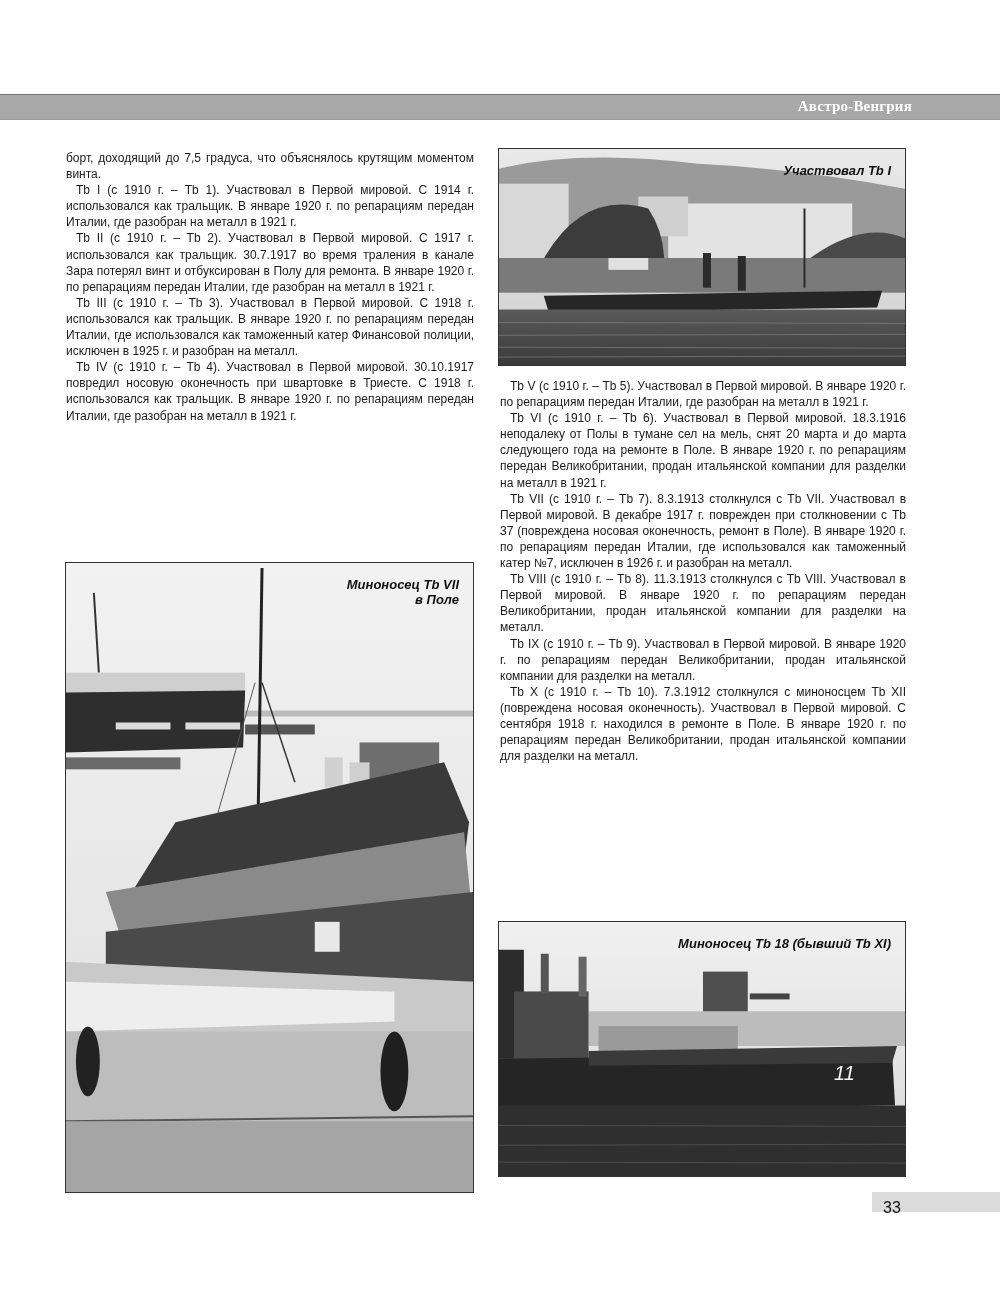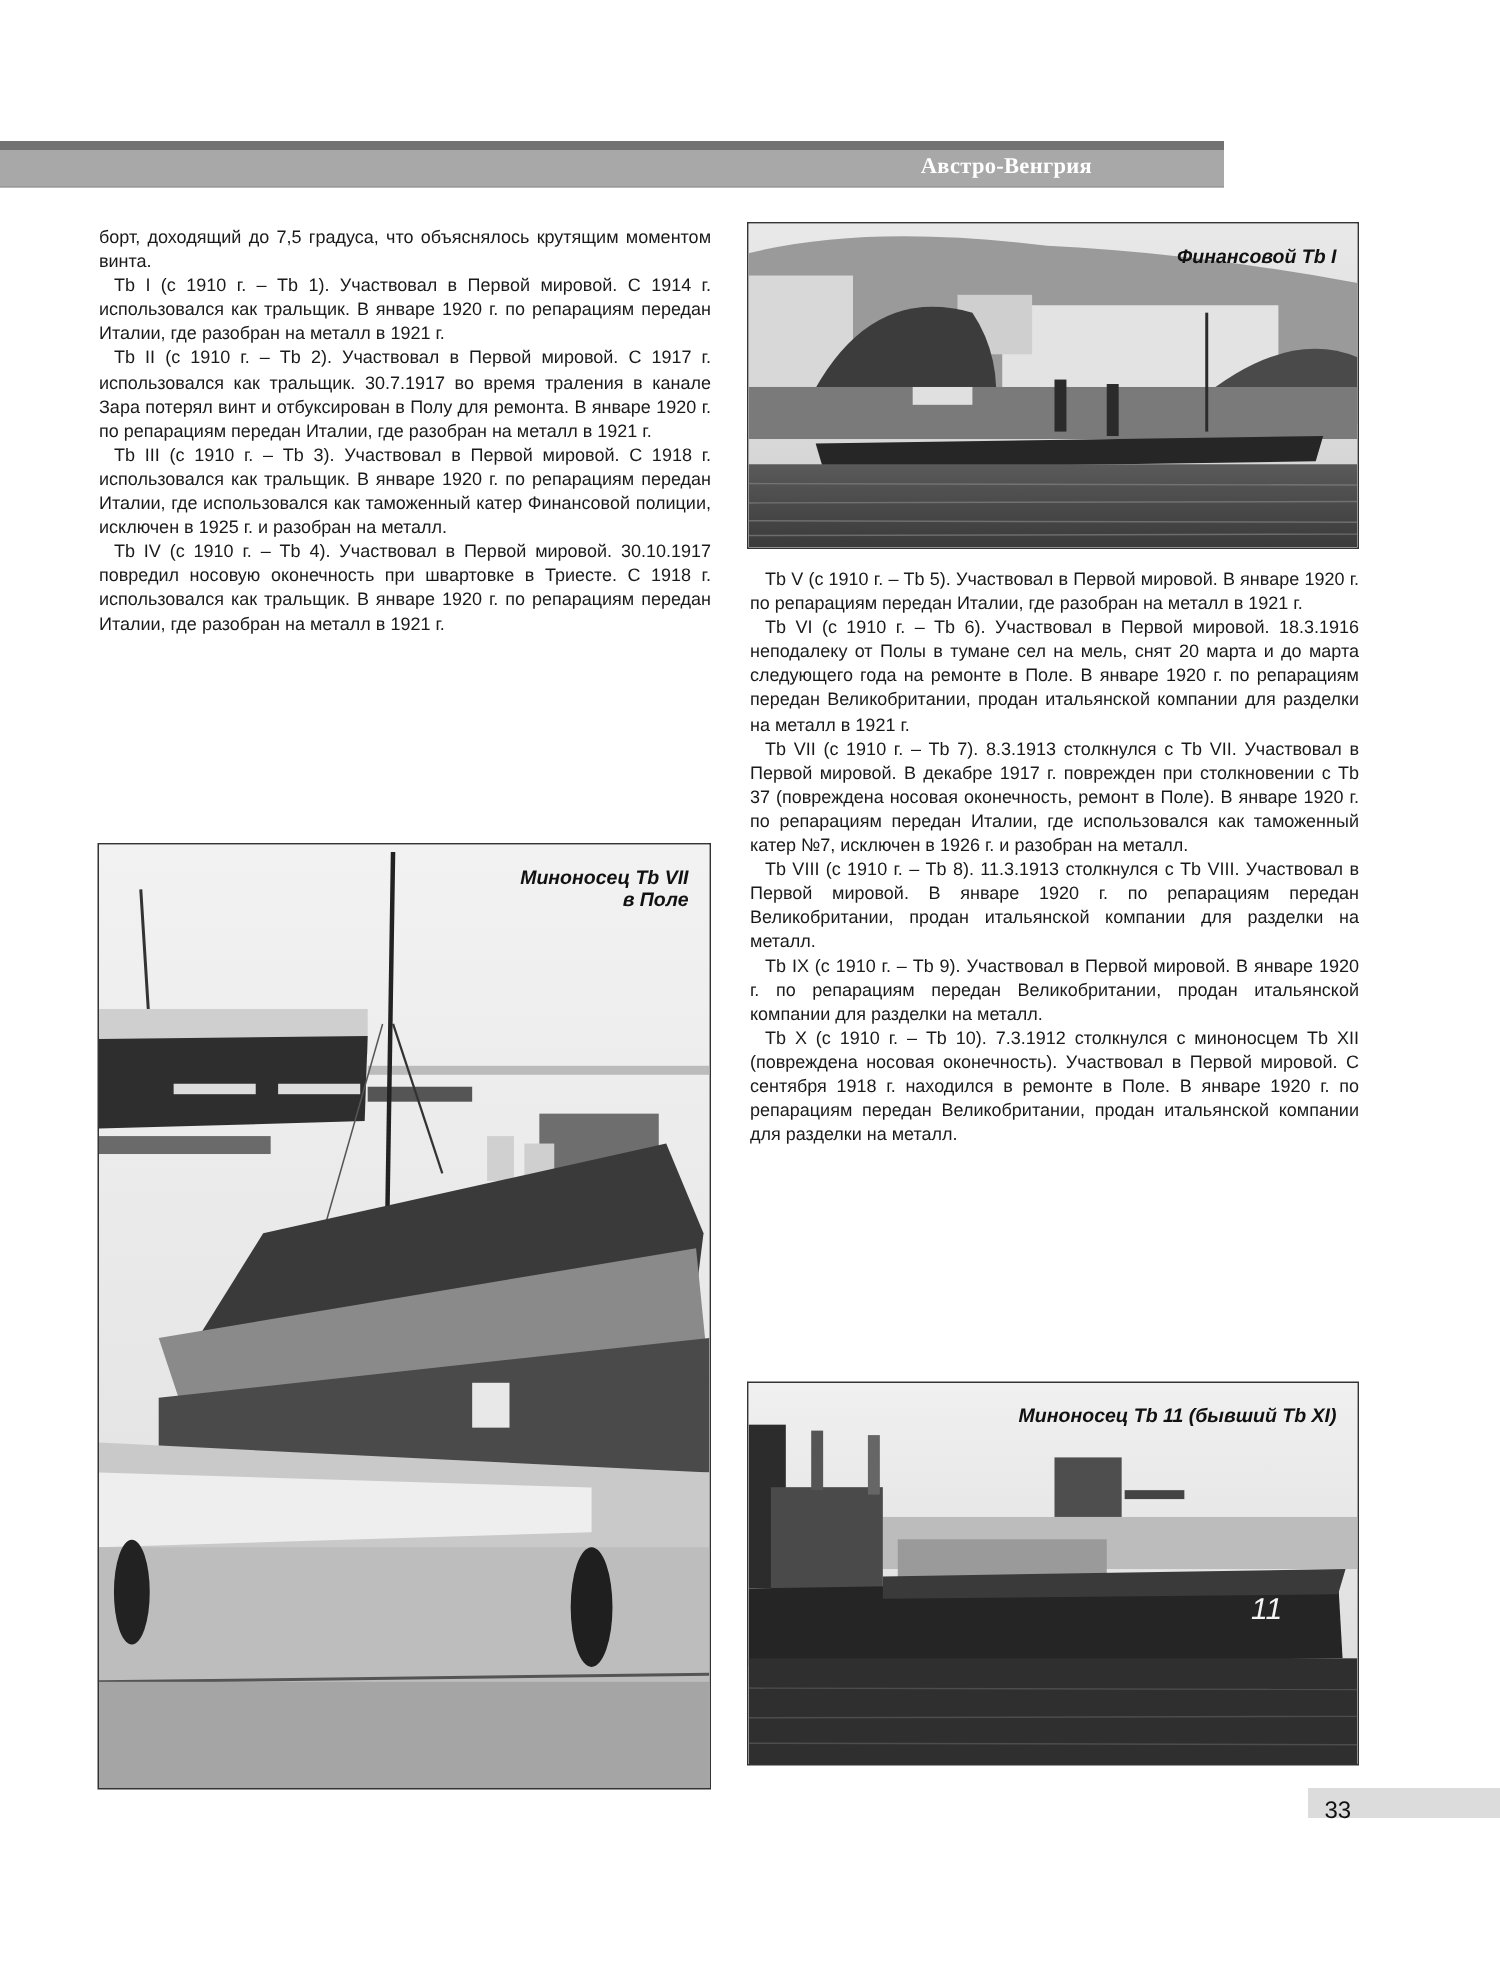--- a/index.html
+++ b/index.html
@@ -1,19 +1,19 @@
 <!DOCTYPE html>
 <html><head>
 <meta charset="utf-8">
 <style>
   html, body { margin: 0; padding: 0; background: #ffffff; }
   body { width: 1000px; height: 1311px; position: relative; overflow: hidden;
          font-family: "Liberation Sans", sans-serif; color: #1a1a1a; }
-  .header-bar { position: absolute; left: 0; top: 94px; width: 816px; height: 24px;
-                background: #a8a8a8; border-top: 6px solid #737373; border-bottom: 1px solid #9a9a9a; }
+  .header-bar { position: absolute; left: 0; top: 94px; width: 1000px; height: 24px;
+                background: #a8a8a8; border-top: 1px solid #737373; border-bottom: 1px solid #9a9a9a; }
   .header-title { position: absolute; right: 88px; top: 3px; color: #ffffff;
                   font-family: "Liberation Serif", serif; font-weight: bold; font-size: 15px;
                   letter-spacing: 0.2px; }
   .column { position: absolute; font-size: 12px; line-height: 16.1px; text-align: justify; }
   .col-left { left: 66px; top: 150px; width: 408px; }
   .col-right { left: 500px; top: 378px; width: 406px; }
   .para { margin: 0; text-indent: 10px; hyphens: manual; }
   .para.noindent { text-indent: 0; }
   .photo { position: absolute; border: 1.5px solid #333; overflow: hidden; box-sizing: border-box; }
   .photo-tb1 { left: 498px; top: 148px; width: 408px; height: 218px; }
@@ -69,21 +69,21 @@
     <path d="M45,148 L385,143 L380,160 L50,165 Z" fill="#262626"></path>
     <rect x="0" y="162" width="408" height="56" fill="url(#water1)"></rect>
     <g stroke="#8a8a8a" stroke-width="1" opacity="0.6">
       <line x1="0" y1="175" x2="408" y2="176"></line>
         <line x1="0" y1="188" x2="408" y2="187"></line>
       <line x1="0" y1="200" x2="408" y2="201"></line>
         <line x1="0" y1="210" x2="408" y2="209"></line>
     </g>
   </svg>
   <div class="caption">
-    <div>Финансовой Tb I</div>
+    <div>Участвовал Tb I</div>
   </div>
 </div>
 
 <div class="column col-right">
   <p class="para">Tb V (с 1910 г. – Tb 5).  Участвовал в Первой мировой. В январе 1920 г. по репарациям передан Италии, где разобран на металл в 1921 г.</p>
   <p class="para">Tb VI (с 1910 г. – Tb 6).  Участвовал в Первой мировой. 18.3.1916 неподалеку от Полы в тумане сел на мель, снят 20 марта и до марта следующего года на ремонте в Поле. В январе 1920 г. по репарациям передан Великобритании, продан итальянской компании для разделки на металл в 1921 г.</p>
   <p class="para">Tb VII (с 1910 г. – Tb 7). 8.3.1913 столкнулся с Tb VII. Участвовал в Первой мировой. В декабре 1917 г. поврежден при столкновении с Tb 37 (повреждена носовая оконечность, ремонт в Поле).  В январе 1920 г. по репарациям передан Италии, где использовался как таможенный катер №7, исключен в 1926 г. и разобран на металл.</p>
   <p class="para">Tb VIII (с 1910 г. – Tb 8). 11.3.1913 столкнулся с Tb VIII. Участвовал в Первой мировой. В январе 1920 г. по репарациям передан Великобритании, продан итальянской компании для разделки на металл.</p>
   <p class="para">Tb IX (с 1910 г. – Tb 9). Участвовал в Первой мировой. В январе 1920 г. по репарациям передан Великобритании, продан итальянской компании для разделки на металл.</p>
   <p class="para">Tb X (с 1910 г. – Tb 10). 7.3.1912 столкнулся с миноносцем Tb XII (повреждена носовая оконечность). Участвовал в Первой мировой. С сентября 1918 г. находился в ремонте в Поле. В январе 1920 г. по репарациям передан Великобритании, продан итальянской компании для разделки на металл.</p>
@@ -150,20 +150,20 @@
     <path d="M0,138 L395,132 L398,185 L0,190 Z" fill="#252525"></path>
     <path d="M90,130 L400,125 L395,142 L90,145 Z" fill="#3a3a3a"></path>
     <rect x="0" y="185" width="408" height="71" fill="#2f2f2f"></rect>
     <g stroke="#5a5a5a" stroke-width="1" opacity="0.7">
       <line x1="0" y1="205" x2="408" y2="206"></line>
         <line x1="0" y1="225" x2="408" y2="224"></line>
       <line x1="0" y1="242" x2="408" y2="243"></line>
     </g>
   </svg>
   <div class="caption">
-    <div>Миноносец Tb 11 (бывший Tb XI)</div>
+    <div>Миноносец Tb 18 (бывший Tb XI)</div>
   </div>
   <div style="position:absolute; left:335px; top:140px; color:#f4f4f4; font-style:italic; font-size:20px; font-family:'Liberation Sans', sans-serif;">11</div>
 </div>
 
 <div class="page-number-box">
   <span class="page-number">33</span>
 </div>
 
 </body></html>

